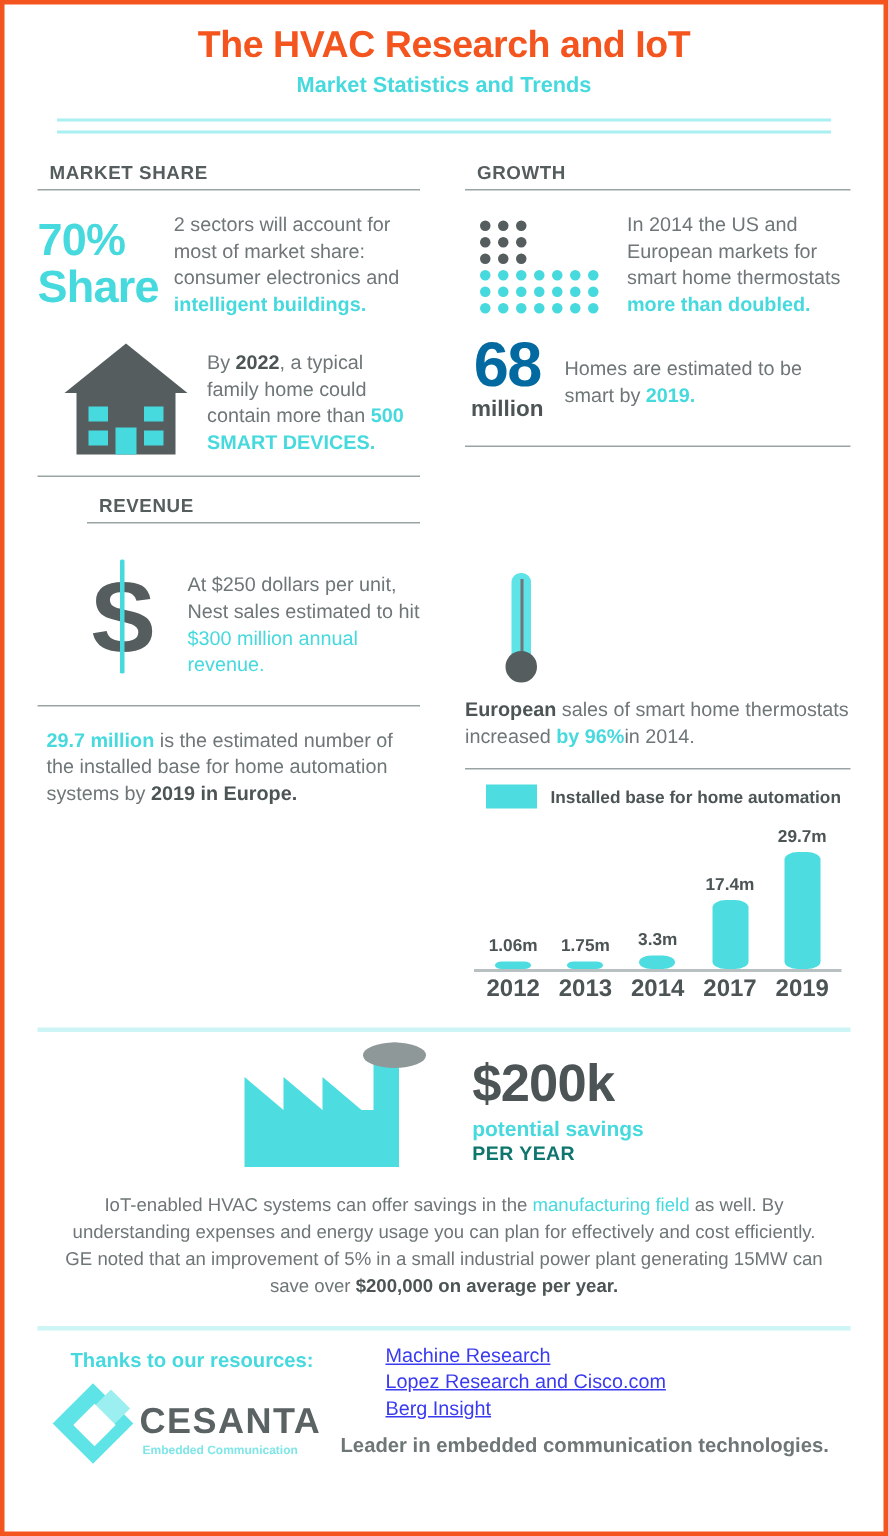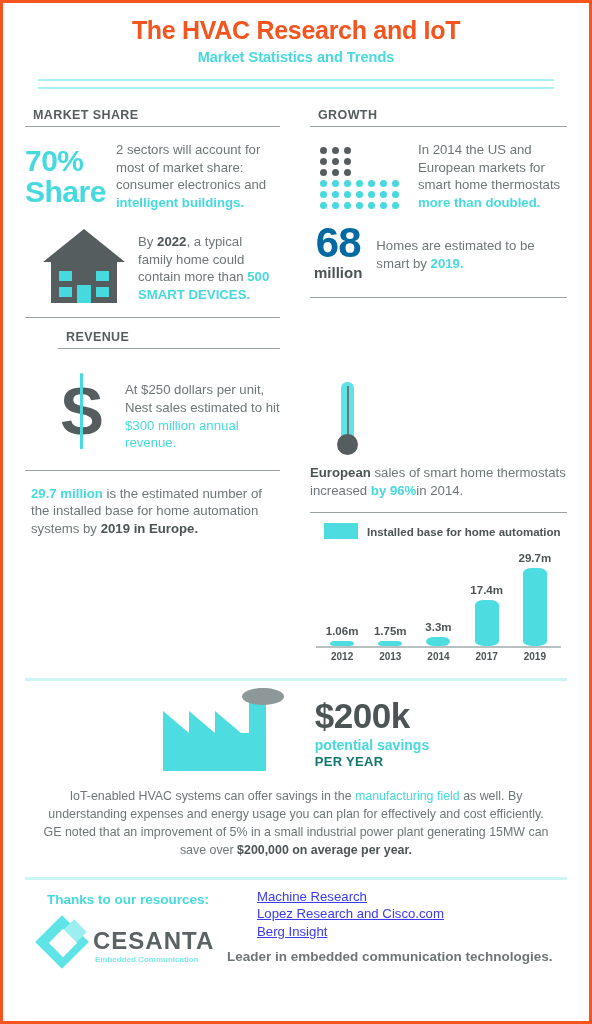--- a/index.html
+++ b/index.html
@@ -123,21 +123,21 @@
   .legend{display:flex;align-items:flex-end;margin-left:14px;}
   .legend .sw{width:34px;height:16px;background:#4ddde0;margin-right:9px;flex:none;}
   .legend .lb{font-size:11.5px;line-height:14px;font-weight:bold;color:#4c5455;}
   .plot{position:relative;height:105px;margin-top:2px;}
   .bars{display:flex;align-items:flex-end;justify-content:space-around;height:100%;padding:0 8px;}
   .bargroup{width:46px;text-align:center;display:flex;flex-direction:column;justify-content:flex-end;height:100%;}
   .barval{font-size:11.5px;font-weight:bold;color:#4c5455;margin-bottom:4px;}
   .bar{width:24px;margin:0 auto;background:#4ddde0;border-radius:9px/5px;}
   .axis{border-top:2px solid #b8c0c1;margin:0 6px;}
   .xlabels{display:flex;justify-content:space-around;padding:3px 8px 0 8px;}
-  .xlab{width:46px;text-align:center;font-size:10px;font-weight:bold;color:#4c5455;}
+  .xlab{width:46px;text-align:center;font-size:16px;font-weight:bold;color:#4c5455;}
 
   
   .mid-rule{border-bottom:1.5px solid #9aa3a4;margin:10px 0 0 0;}
 
   
   .band-rule{height:3px;background:#cdf5f6;margin:16px 0 0 0;}
   .factory-row{display:flex;align-items:center;justify-content:center;margin-top:14px;}
   .factory{position:relative;width:118px;height:76px;margin-right:34px;flex:none;}
   .factory .base{position:absolute;left:0;bottom:0;width:103px;height:38px;background:#4ddde0;}
   .factory .tooth{position:absolute;bottom:38px;width:0;height:0;border-bottom:22px solid #4ddde0;border-left:0 solid transparent;border-right:26px solid transparent;}

